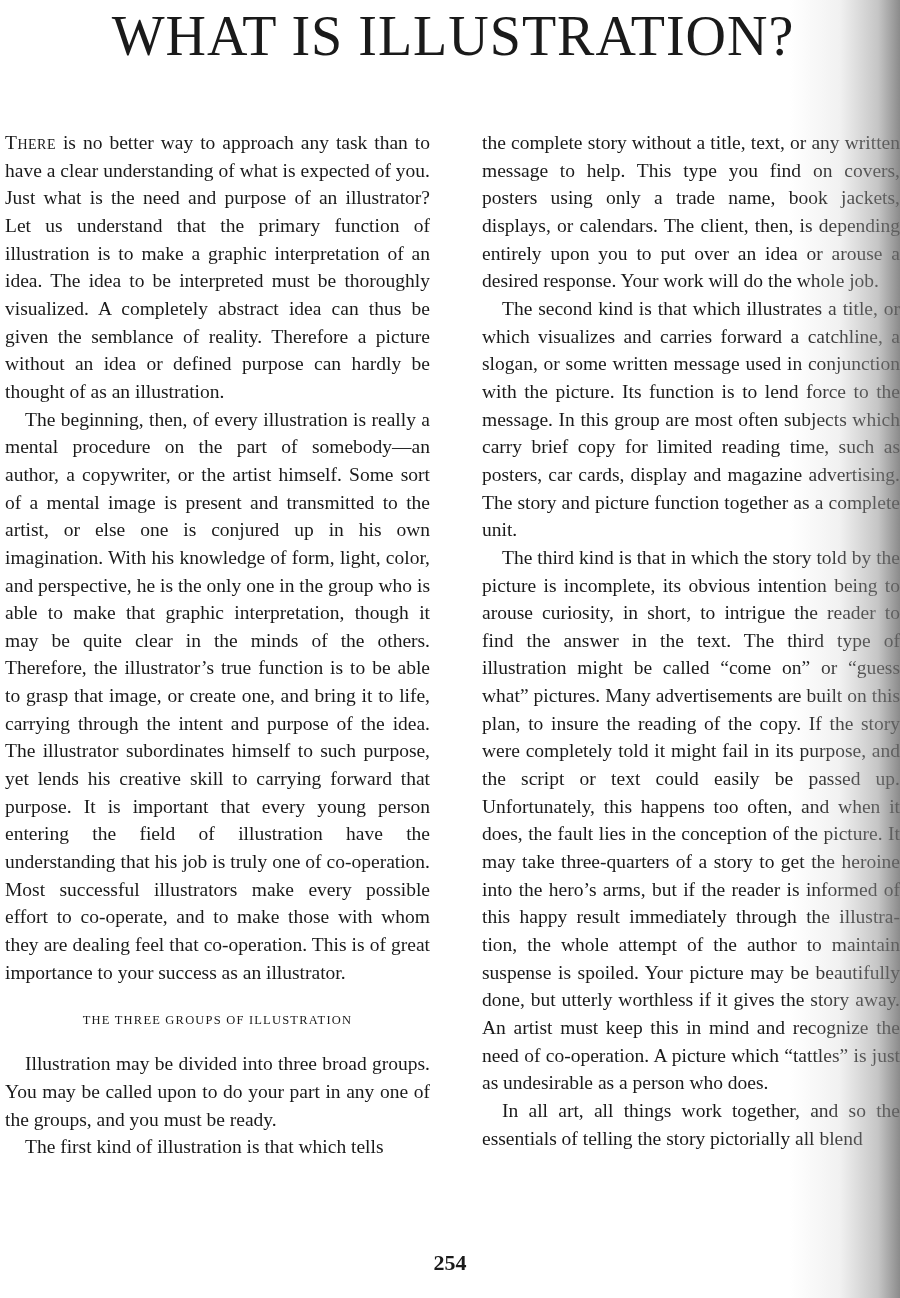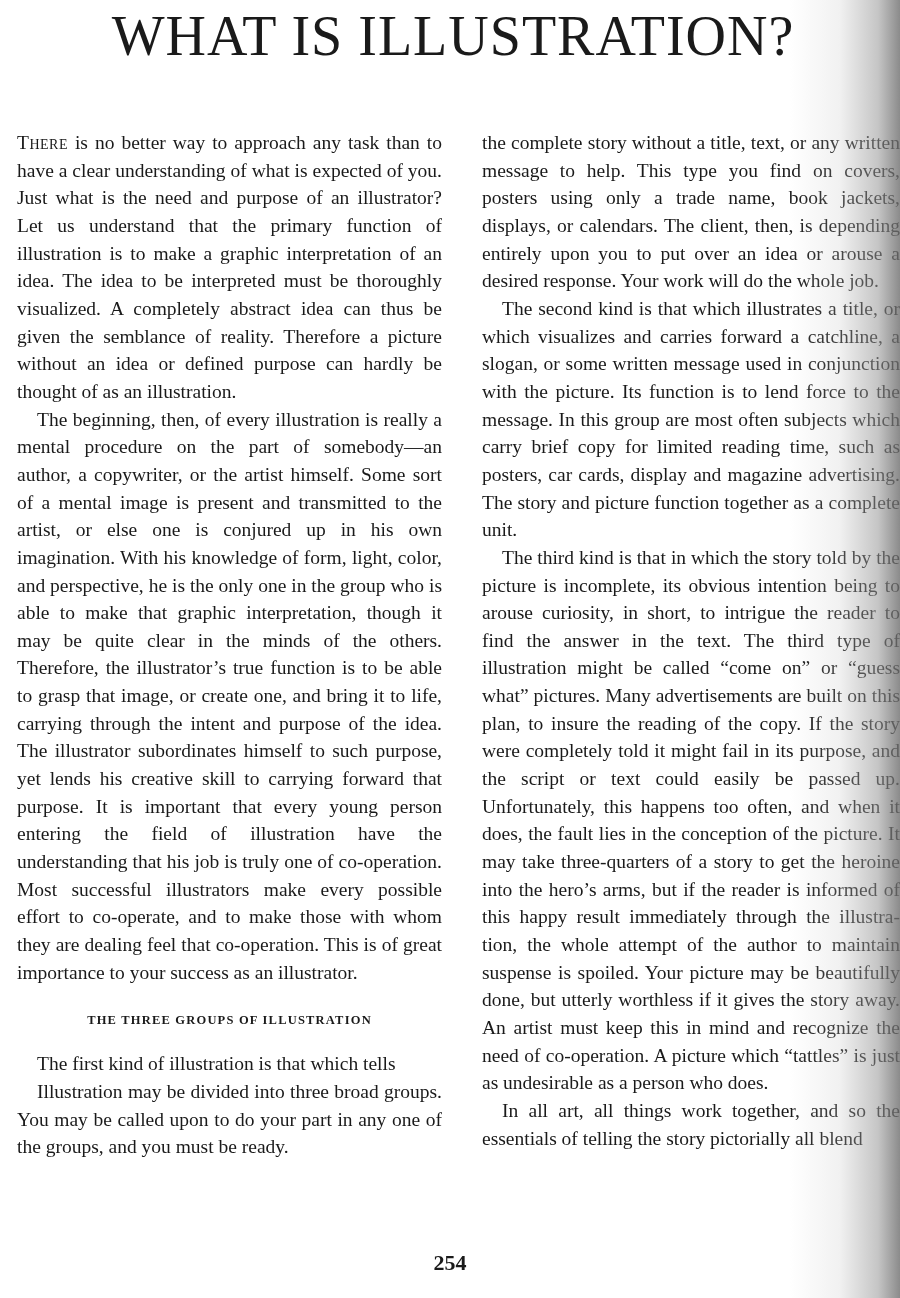--- a/index.html
+++ b/index.html
@@ -36,34 +36,34 @@
   }
   .column {
     position: absolute;
     top: 129px;
     width: 425px;
     font-size: 19.5px;
     line-height: 27.65px;
     text-align: justify;
     hyphens: manual;
   }
-  .col-left { left: 17px; width: 425px; }
+  .col-left { left: 5px; width: 425px; }
   .col-right { left: 482px; width: 418px; }
   .column p {
     margin: 0;
     text-indent: 20px;
   }
   .column p.noindent { text-indent: 0; }
   .smallcaps {
     font-variant: small-caps;
     letter-spacing: 0.5px;
   }
   .subheading {
     font-size: 12.5px;
-    font-weight: bold;
+    font-weight: normal;
     letter-spacing: 1.2px;
     text-align: center;
     margin: 26px 0 22px 0;
     line-height: 16px;
     text-indent: 0;
   }
   .page-number {
     position: absolute;
     top: 1250px;
     left: 0;
@@ -77,22 +77,22 @@
 <body>
 
 <div class="page-shadow"></div>
 
 <h1 class="title">WHAT IS ILLUSTRATION?</h1>
 
 <div class="column col-left">
   <p class="noindent"><span class="smallcaps">There</span><span> is no better way to approach any task than to have a clear understanding of what is expected of you. Just what is the need and purpose of an illustrator? Let us understand that the primary function of illustration is to make a graphic inter­pretation of an idea. The idea to be interpreted must be thoroughly visualized. A completely abstract idea can thus be given the semblance of reality. Therefore a picture without an idea or defined purpose can hardly be thought of as an illustration.</span></p>
   <p>The beginning, then, of every illustration is really a mental procedure on the part of some­body—an author, a copywriter, or the artist him­self. Some sort of a mental image is present and transmitted to the artist, or else one is conjured up in his own imagination. With his knowledge of form, light, color, and perspective, he is the only one in the group who is able to make that graphic interpretation, though it may be quite clear in the minds of the others. Therefore, the illustrator’s true function is to be able to grasp that image, or create one, and bring it to life, car­rying through the intent and purpose of the idea. The illustrator subordinates himself to such pur­pose, yet lends his creative skill to carrying for­ward that purpose. It is important that every young person entering the field of illustration have the understanding that his job is truly one of co-operation. Most successful illustrators make every possible effort to co-operate, and to make those with whom they are dealing feel that co-operation. This is of great importance to your suc­cess as an illustrator.</p>
   <div class="subheading">THE THREE GROUPS OF ILLUSTRATION</div>
+  <p>Illustration may be divided into three broad groups. You may be called upon to do your part in any one of the groups, and you must be ready.</p>
   <p>The first kind of illustration is that which tells</p>
-  <p>Illustration may be divided into three broad groups. You may be called upon to do your part in any one of the groups, and you must be ready.</p>
 </div>
 
 <div class="column col-right">
   <p class="noindent">the complete story without a title, text, or any written message to help. This type you find on covers, posters using only a trade name, book jack­ets, displays, or calendars. The client, then, is depending entirely upon you to put over an idea or arouse a desired response. Your work will do the whole job.</p>
   <p>The second kind is that which illustrates a title, or which visualizes and carries forward a catch­line, a slogan, or some written message used in conjunction with the picture. Its function is to lend force to the message. In this group are most often subjects which carry brief copy for limited reading time, such as posters, car cards, display and magazine advertising. The story and picture function together as a complete unit.</p>
   <p>The third kind is that in which the story told by the picture is incomplete, its obvious intention being to arouse curiosity, in short, to intrigue the reader to find the answer in the text. The third type of illustration might be called “come on” or “guess what” pictures. Many advertisements are built on this plan, to insure the reading of the copy. If the story were completely told it might fail in its purpose, and the script or text could easily be passed up. Unfortunately, this hap­pens too often, and when it does, the fault lies in the conception of the picture. It may take three-quarters of a story to get the heroine into the hero’s arms, but if the reader is informed of this happy result immediately through the illustra­tion, the whole attempt of the author to maintain suspense is spoiled. Your picture may be beauti­fully done, but utterly worthless if it gives the story away. An artist must keep this in mind and recognize the need of co-operation. A picture which “tattles” is just as undesirable as a person who does.</p>
   <p>In all art, all things work together, and so the essentials of telling the story pictorially all blend</p>
 </div>
 
 <div class="page-number">254</div>

